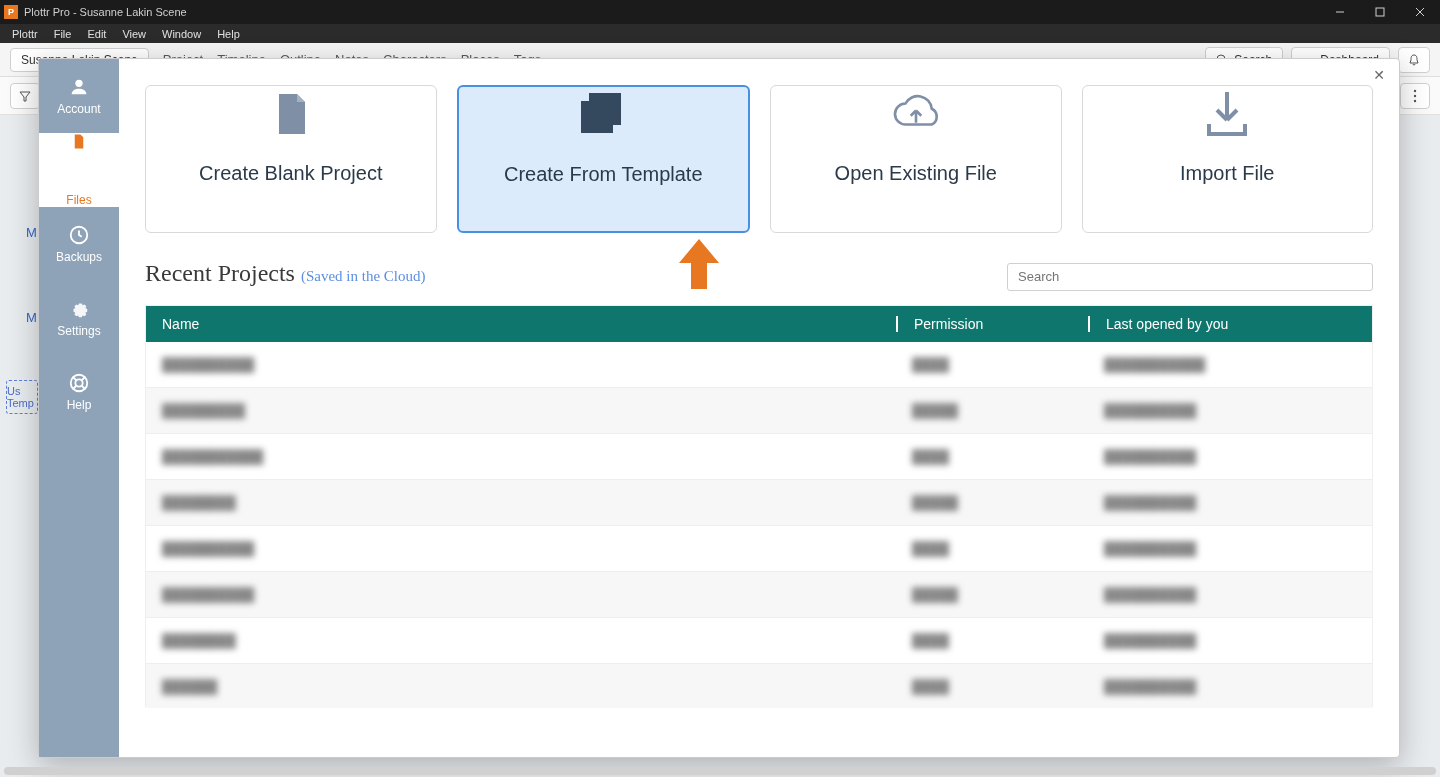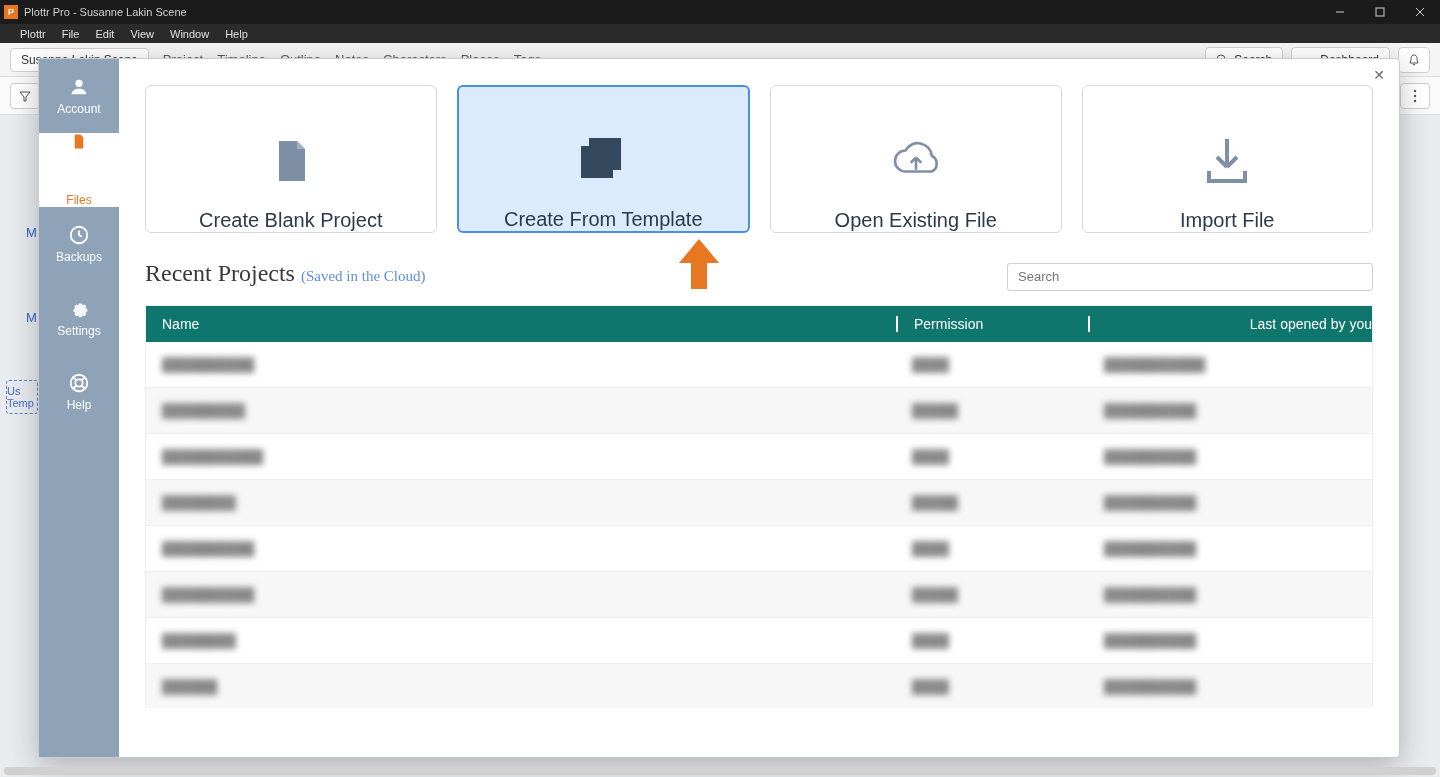--- a/index.html
+++ b/index.html
@@ -6,21 +6,21 @@
 html, body { width: 1440px; height: 777px; background: #e9ecef; overflow: hidden; }
 
 
 .titlebar { height: 24px; background: #1b1b1b; color: #d0d0d0; display: flex; align-items: center; padding-left: 4px; font-size: 11px; }
 .titlebar .logo { width: 14px; height: 14px; background: #e87722; margin-right: 6px; display:flex;align-items:center;justify-content:center;color:#fff;font-weight:bold;font-size:9px;}
 .titlebar .spacer { flex: 1; }
 .titlebar .winbtn { width: 40px; height: 24px; display: flex; align-items: center; justify-content: center; }
 .titlebar svg { stroke: #d0d0d0; }
 
 
-.menubar { height: 19px; background: #2b2b2b; color: #e0e0e0; display: flex; align-items: center; font-size: 11px; padding-left: 12px; }
+.menubar { height: 19px; background: #2b2b2b; color: #e0e0e0; display: flex; align-items: center; font-size: 11px; padding-left: 4px; }
 .menubar .mitem { padding: 0 8px; }
 
 
 .toolbar { height: 34px; background: #f5f5f5; border-bottom: 1px solid #ddd; display: flex; align-items: center; padding: 0 10px; gap: 14px; font-size: 13px; color: #3b3b3b; position: relative; }
 .toolbar .projselect { height: 24px; border: 1px solid #d0d0d0; border-radius: 4px; background: #fff; padding: 0 10px; display: flex; align-items: center; font-size: 12px; color:#333; }
 .toolbar .ttab { color: #5a5a5a; font-size: 13px; }
 .toolbar .right { margin-left: auto; display: flex; gap: 8px; }
 .toolbar .tbtn { height: 26px; border: 1px solid #d0d0d0; border-radius: 4px; background: #fff; padding: 0 10px; display: flex; align-items: center; gap: 6px; font-size: 12px; color:#333; }
 .toolbar .iconbtn { width: 32px; height: 26px; border: 1px solid #d0d0d0; border-radius: 4px; background: #fff; display:flex;align-items:center;justify-content:center; }
 
@@ -43,42 +43,42 @@
 .dside { width:80px; background:#8ea2b8; display:flex; flex-direction:column; }
 .dside .sitem { height:74px; display:flex; flex-direction:column; align-items:center; justify-content:center; gap:4px; color:#fff; font-size:12px; cursor:pointer; }
 .dside .sitem.active { background:#fff; color:#e87722;gap:43px; }
 .dside .sitem svg { width:22px; height:22px; }
 
 
 .dmain { flex:1; padding:26px 26px 10px 26px; position:relative; overflow:hidden; }
 
 
 .cards { display:flex; gap:20px; }
-.card { flex:1; height:148px; border:1px solid #d9d9d9; border-radius:6px; background:#fff; display:flex; flex-direction:column; align-items:center; justify-content:flex-end; gap:20px; cursor:pointer; }
+.card { flex:1; height:148px; border:1px solid #d9d9d9; border-radius:6px; background:#fff; display:flex; flex-direction:column; align-items:center; justify-content:flex-start; gap:20px; cursor:pointer; }
 .card.selected { background:#dcebfb; border:2px solid #4a90e2; }
 .card .cicon { width:56px; height:56px; display:flex;align-items:center;justify-content:center; }
 .card .clabel { font-size:20px; color:#2b3a4a; }
 
 
 .arrowptr { position:absolute; left:560px; top:180px; color:#e87722; }
 .arrowptr svg { width:40px; height:50px; }
 
 
 .recenthdr { display:flex; align-items:baseline; margin-top:27px; }
 .recenthdr .rtitle { font-size:24px; color:#3a3a3a; font-family:Georgia, 'Times New Roman', serif; }
 .recenthdr .rsub { font-size:15px; color:#5c8fe0; margin-left:6px; font-family:Georgia, serif; }
 .searchwrap { margin-left:auto; }
 .searchwrap input { width:366px; height:28px; border:1px solid #d0d0d0; border-radius:3px; padding:0 10px; font-size:13px; outline:none; }
 
 
 .tablewrap { margin-top:14px; border:1px solid #eee; height:402px; position:relative; }
 .thead { display:flex; height:36px; background:#0f766e; color:#fff; font-size:14px; align-items:center; }
 .thead .c1 { width:750px; padding-left:16px; }
 .thead .c2 { width:192px; padding-left:16px; border-left:2px solid #fff; }
-.thead .c3 { flex:1;  padding-left:16px; border-left:2px solid #fff;text-align:right; }
+.thead .c3 { flex:1;  padding-left:16px; border-left:2px solid #fff; }
 .tbodywrap { height:366px; overflow-y:scroll; }
 .trow { display:flex; height:46px; align-items:center; border-bottom:1px solid #eee; font-size:13px; color:#555; }
 .trow:nth-child(even) { background:#f7f7f7; }
 .trow .c1 { width:750px; padding-left:16px; }
 .trow .c2 { width:192px; padding-left:16px; }
 .trow .c3 { flex:1; padding-left:16px; }
 .blur { filter: blur(3px); color:#888; }
 
 
 .bottomscroll { position:absolute; left:4px; right:4px; bottom:2px; height:8px; background:#d0d0d0; border-radius:4px; }

